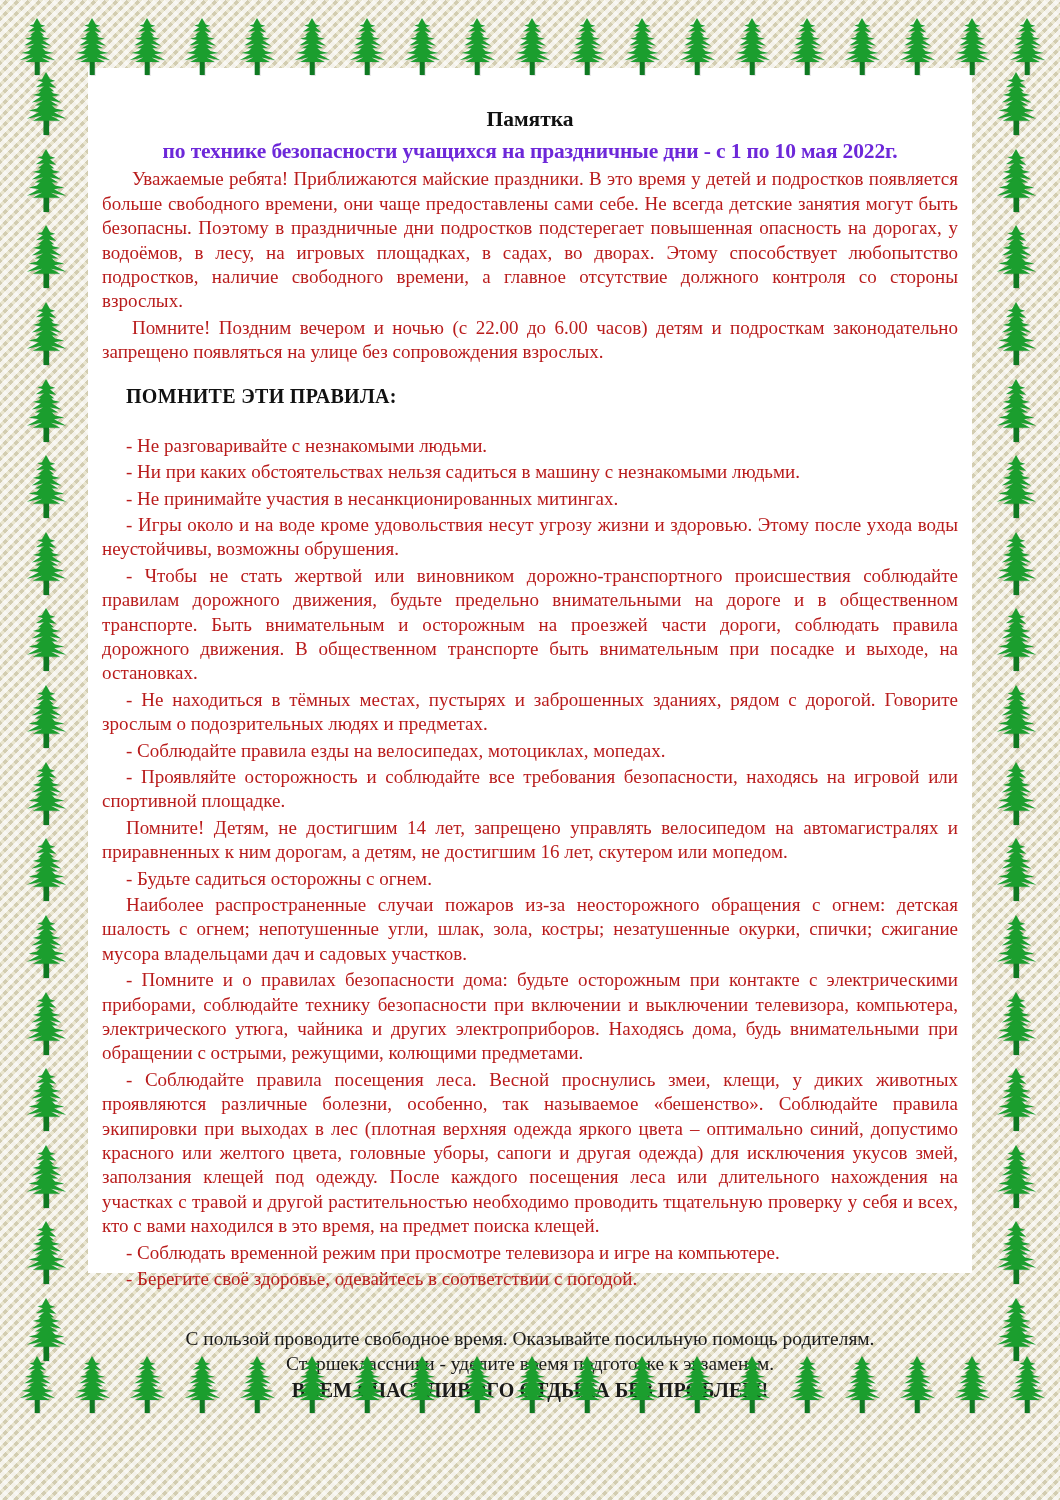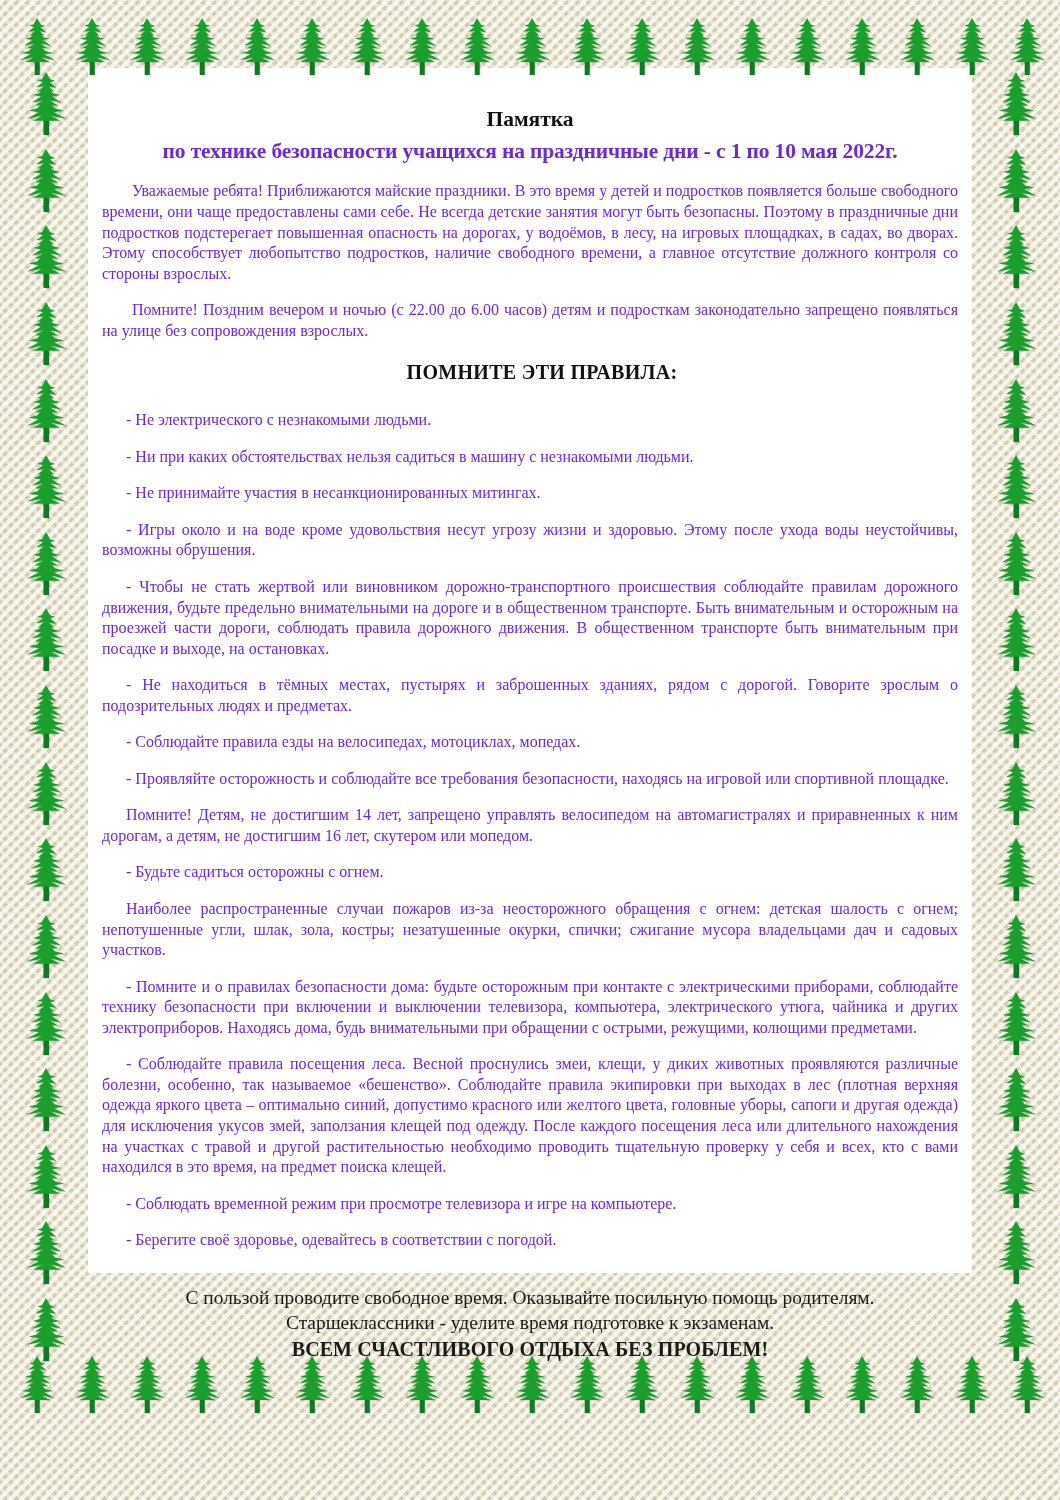--- a/index.html
+++ b/index.html
@@ -82,37 +82,36 @@
     font-size: 21.5px;
     line-height: 1.3;
     color: #6d28d9;
     margin-top: 4px;
     letter-spacing: -0.15px;
   }
 
   .para {
     text-align: justify;
     text-justify: inter-word;
-    font-size: 16px;
+    font-size: 19px;
     line-height: 1.285;
-    color: #6d28d9;
-    margin-top: 16px;
+    color: #b91c1c;
+    margin-top: 2px;
   }
   .para.indent { text-indent: 30px; }
   .para.hang   { text-indent: 24px; }
 
   .rules-heading {
     font-weight: bold;
     font-size: 20px;
     color: #111;
     margin-top: 20px;
     margin-bottom: 26px;
     padding-left: 24px;
     letter-spacing: .3px;
-    text-align: center;
   }
 
   .closing-block { margin-top: 34px; }
   .closing-line {
     text-align: center;
     font-size: 19.4px;
     line-height: 1.33;
     color: #1a1a1a;
   }
   .closing-line.strong {
@@ -575,21 +574,21 @@
     <div class="doc-subtitle">по технике безопасности учащихся на праздничные дни - с 1 по 10 мая 2022г.</div>
 
     <div id="intro-block">
         <div class="para indent">Уважаемые ребята! Приближаются майские праздники. В это время у детей и подростков появляется больше свободного времени, они чаще предоставлены сами себе. Не всегда детские занятия могут быть безопасны. Поэтому в праздничные дни подростков подстерегает повышенная опасность на дорогах, у водоёмов, в лесу, на игровых площадках, в садах, во дворах. Этому способствует любопытство подростков, наличие свободного времени, а главное отсутствие должного контроля со стороны взрослых.</div>
         <div class="para indent">Помните! Поздним вечером и ночью (с 22.00 до 6.00 часов) детям и подросткам законодательно запрещено появляться на улице без сопровождения взрослых.</div>
       </div>
 
     <div class="rules-heading">ПОМНИТЕ ЭТИ ПРАВИЛА:</div>
 
     <div id="rules-block">
-        <div class="para hang">- Не электрического с незнакомыми людьми.</div>
+        <div class="para hang">- Не разговаривайте с незнакомыми людьми.</div>
         <div class="para hang">- Ни при каких обстоятельствах нельзя садиться в машину с незнакомыми людьми.</div>
         <div class="para hang">- Не принимайте участия в несанкционированных митингах.</div>
         <div class="para hang">- Игры около и на воде кроме удовольствия несут угрозу жизни и здоровью. Этому после ухода воды неустойчивы, возможны обрушения.</div>
         <div class="para hang">- Чтобы не стать жертвой или виновником дорожно-транспортного происшествия соблюдайте правилам дорожного движения, будьте предельно внимательными на дороге и в общественном транспорте. Быть внимательным и осторожным на проезжей части дороги, соблюдать правила дорожного движения. В общественном транспорте быть внимательным при посадке и выходе, на остановках.</div>
         <div class="para hang">- Не находиться в тёмных местах, пустырях и заброшенных зданиях, рядом с дорогой. Говорите зрослым о подозрительных людях и предметах.</div>
         <div class="para hang">- Соблюдайте правила езды на велосипедах, мотоциклах, мопедах.</div>
         <div class="para hang">- Проявляйте осторожность и соблюдайте все требования безопасности, находясь на игровой или спортивной площадке.</div>
         <div class="para hang">Помните! Детям, не достигшим 14 лет, запрещено управлять велосипедом на автомагистралях и приравненных к ним дорогам, а детям, не достигшим 16 лет, скутером или мопедом.</div>
         <div class="para hang">- Будьте садиться осторожны с огнем.</div>
         <div class="para hang">Наиболее распространенные случаи пожаров из-за неосторожного обращения с огнем: детская шалость с огнем; непотушенные угли, шлак, зола, костры; незатушенные окурки, спички; сжигание мусора владельцами дач и садовых участков.</div>

